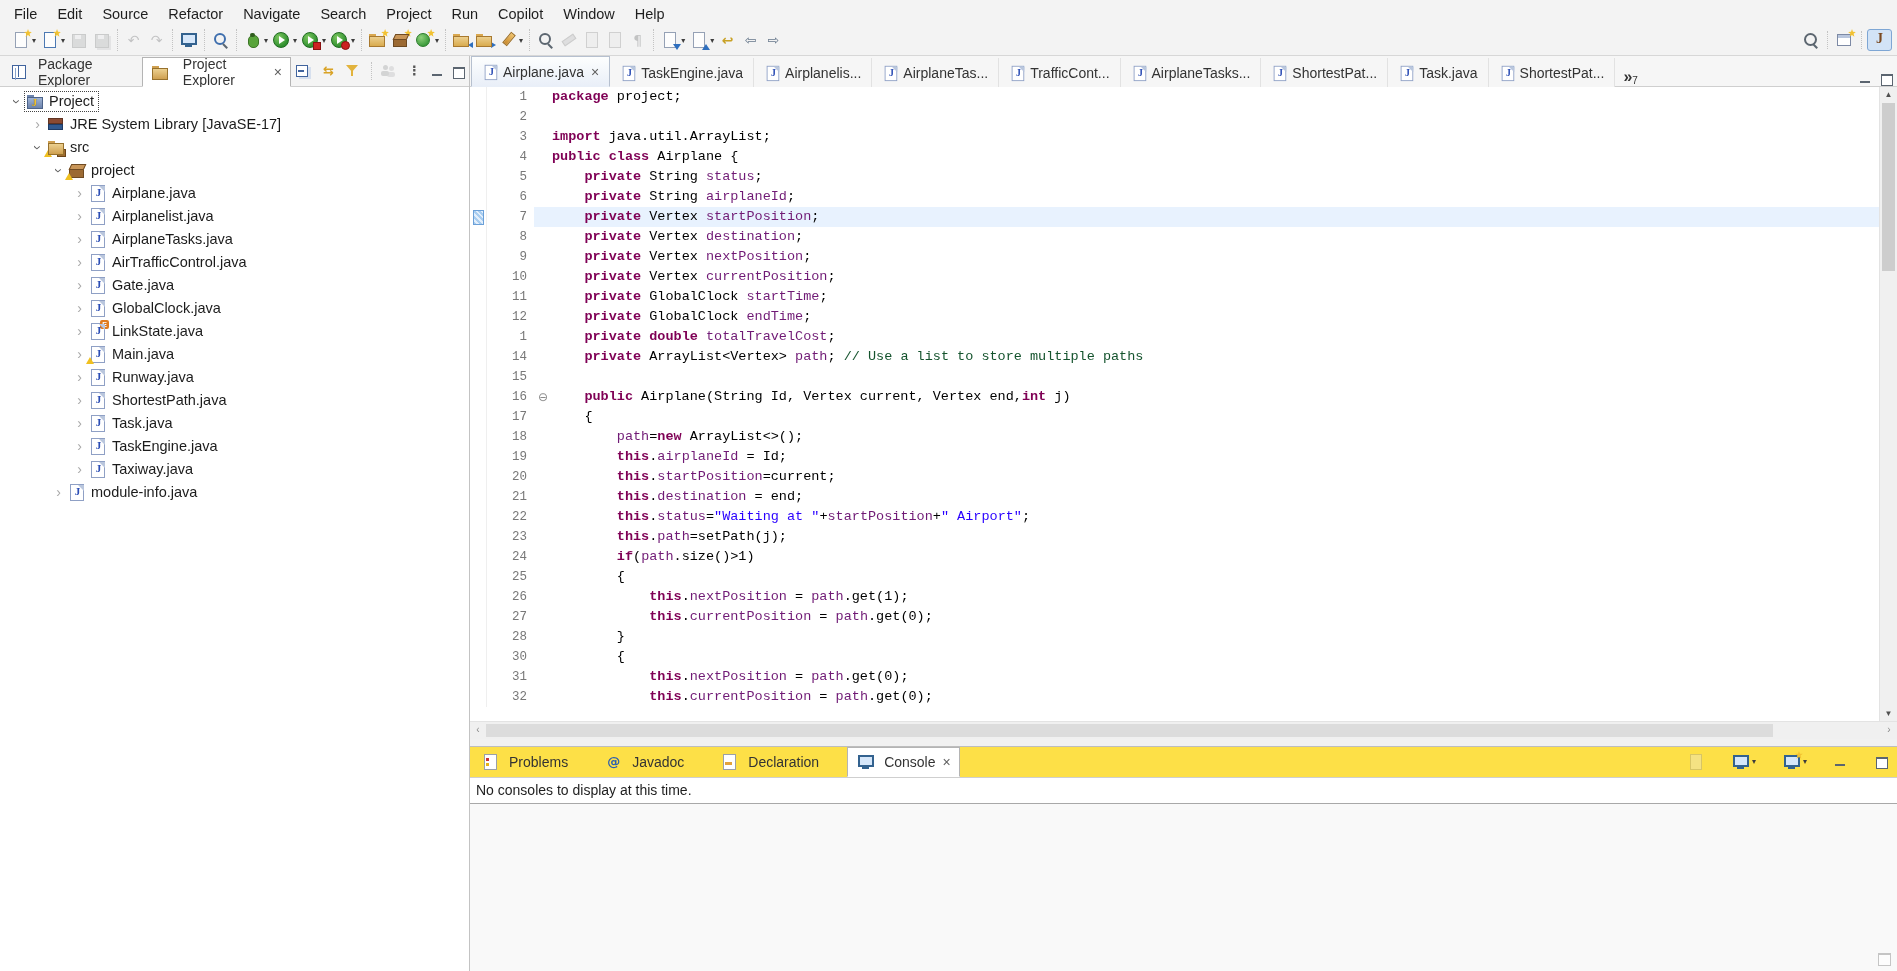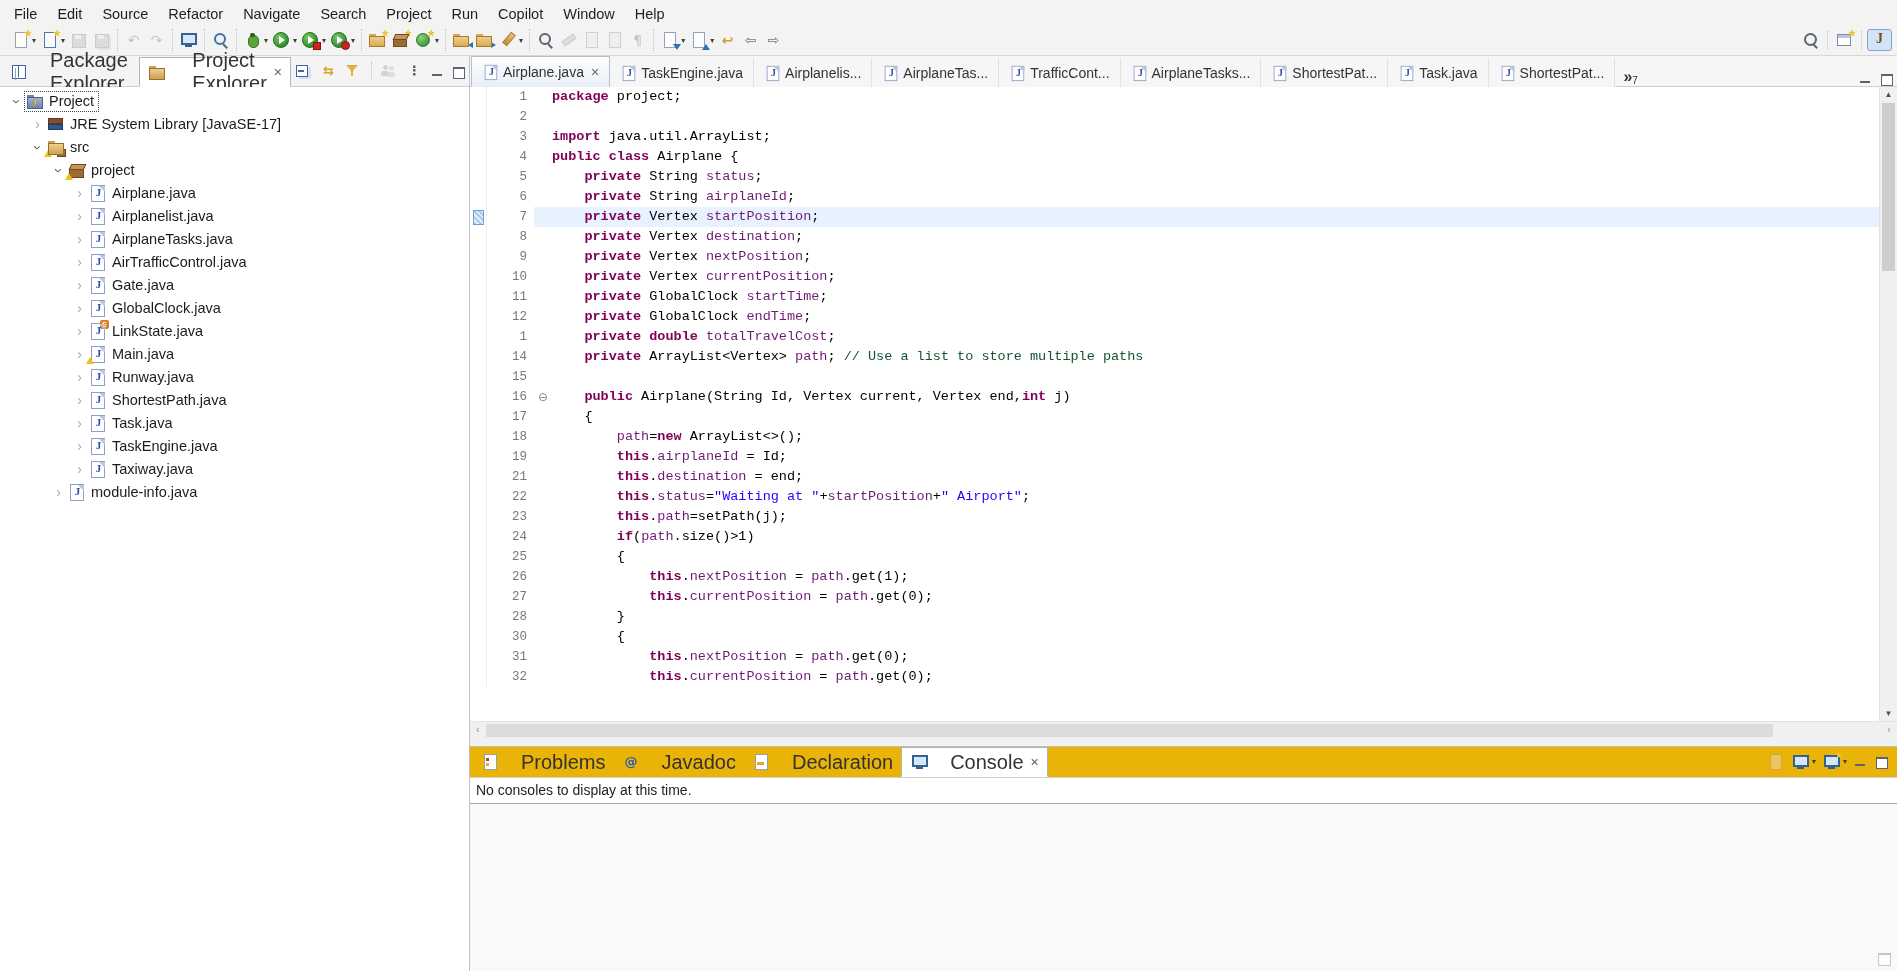--- a/index.html
+++ b/index.html
@@ -88,21 +88,21 @@
   .wbmin::before{content:"";position:absolute;left:2px;top:9px;width:10px;height:2px;background:#5b6570;}
   .wbmax::before{content:"";position:absolute;left:2px;top:2px;width:10px;height:9px;border:1px solid #5b6570;border-top:2px solid #5b6570;background:#fff;}
   
   .content{display:flex;height:915px;}
   .left-panel{width:469px;flex:none;background:#fff;border-right:1px solid #c3c3c3;display:flex;flex-direction:column;}
   .right-col{flex:1;display:flex;flex-direction:column;min-width:0;}
   
   .view-tabbar{height:30px;background:#f4f4f4;border-bottom:1px solid #cfcfcf;display:flex;align-items:center;padding-left:2px;}
   .view-tab{display:flex;align-items:center;height:28px;padding:0 8px;margin-bottom:-1px;color:#333;}
   .view-tab.active{background:#fff;border:1px solid #b4b4b4;border-bottom:1px solid #fff;}
-  .vt-label{margin-left:21px;font-size:20px;}
+  .vt-label{margin-left:9px;font-size:14px;}
   .tab-close{margin-left:7px;color:#5f5f5f;font-size:14px;line-height:14px;}
   .bar-spacer{flex:1;}
   .mini-btn{display:flex;align-items:center;justify-content:center;padding:1px 2px;border-radius:3px;margin:0 1px;}
   
   .tree{flex:1;background:#fff;padding-top:3px;overflow:hidden;}
   .tree-row{height:23px;display:flex;align-items:center;font-size:14.5px;color:#1c1c1c;}
   .chev{width:17px;flex:none;text-align:center;color:#a9a9a9;font-size:14px;line-height:17px;}
   .chev.open{transform:rotate(90deg);color:#5f5f5f;}
   .focusbox{display:inline-flex;align-items:center;outline:1px dotted #444;padding:1px 4px 2px 1px;}
   .plainbox{display:inline-flex;align-items:center;padding:1px 4px 2px 1px;}
@@ -149,21 +149,21 @@
   .vs-arrow{position:absolute;left:0;width:17px;height:15px;text-align:center;font-size:8px;color:#505050;line-height:15px;}
   .vs-up{top:0;}.vs-dn{bottom:0;}
   .vthumb{position:absolute;left:2px;right:2px;top:16px;height:168px;background:#cdcdcd;}
   .hscroll{height:17px;background:#f0f0f0;border-top:1px solid #e3e3e3;position:relative;}
   .hs-arrow{position:absolute;top:0;width:16px;height:16px;text-align:center;font-size:10px;color:#8a8a8a;line-height:16px;}
   .hs-l{left:0;}.hs-r{right:0;}
   .hthumb{position:absolute;left:16px;top:2px;bottom:2px;width:calc(100% - 140px);background:#dcdcdc;}
   
   .sash{height:7px;background:#f1f1f1;}
   .console{height:225px;border-top:1px solid #bdbdbd;background:#fff;display:flex;flex-direction:column;}
-  .cons-tabbar{height:30px;background:#eab308;border-bottom:1px solid #cfcfcf;display:flex;align-items:center;padding-left:3px;}
+  .cons-tabbar{height:30px;background:#fde047;border-bottom:1px solid #cfcfcf;display:flex;align-items:center;padding-left:3px;gap:20px;}
   .cons-msg{font-size:14px;color:#1e1e1e;background:#fff;padding:4px 2px 5px 6px;border-bottom:1px solid #a8a8a8;}
   .cons-body{flex:1;background:#f9f9f9;position:relative;}
   .grip{position:absolute;right:6px;bottom:5px;width:11px;height:10px;border:1px solid #b9b9b9;border-top:2px solid #b9b9b9;background:#fff;opacity:.8;}
 </style>
 </head>
 <body>
 
 <div class="menubar" id="menubar">
     <span class="menu-item">File</span>
     <span class="menu-item">Edit</span>
@@ -717,20 +717,26 @@
               <span class="cc"><span>        </span><span class="sf">path</span><span>=</span><span class="sk">new</span><span> ArrayList&lt;&gt;();</span></span>
             </div>
             <div class="crow">
               <span class="ca"></span>
               <span class="cn">19</span>
               <span class="cf"></span>
               <span class="cc"><span>        </span><span class="sk">this</span><span>.</span><span class="sf">airplaneId</span><span> = Id;</span></span>
             </div>
             <div class="crow">
               <span class="ca"></span>
+              <span class="cn">20</span>
+              <span class="cf"></span>
+              <span class="cc"><span>        </span><span class="sk">this</span><span>.</span><span class="sf">startPosition</span><span>=current;</span></span>
+            </div>
+            <div class="crow">
+              <span class="ca"></span>
               <span class="cn">21</span>
               <span class="cf"></span>
               <span class="cc"><span>        </span><span class="sk">this</span><span>.</span><span class="sf">destination</span><span> = end;</span></span>
             </div>
             <div class="crow">
               <span class="ca"></span>
               <span class="cn">22</span>
               <span class="cf"></span>
               <span class="cc"><span>        </span><span class="sk">this</span><span>.</span><span class="sf">status</span><span>=</span><span class="ss">"Waiting at "</span><span>+</span><span class="sf">startPosition</span><span>+</span><span class="ss">" Airport"</span><span>;</span></span>
             </div>

